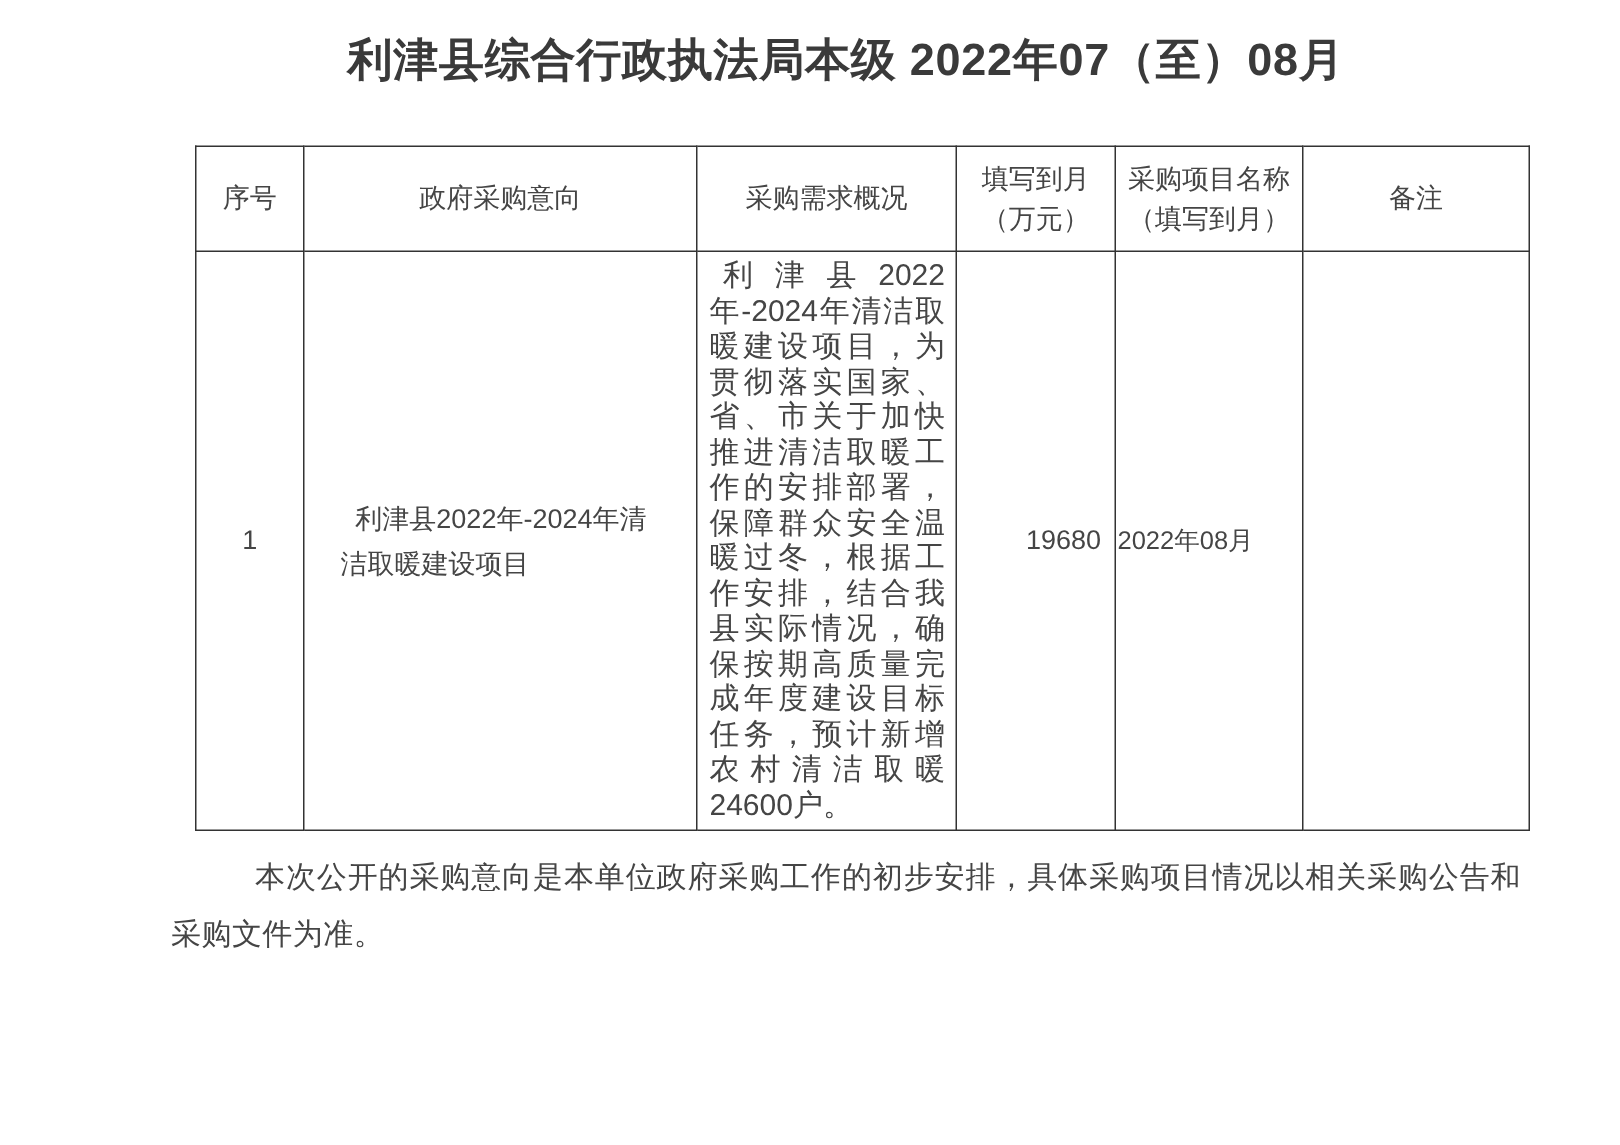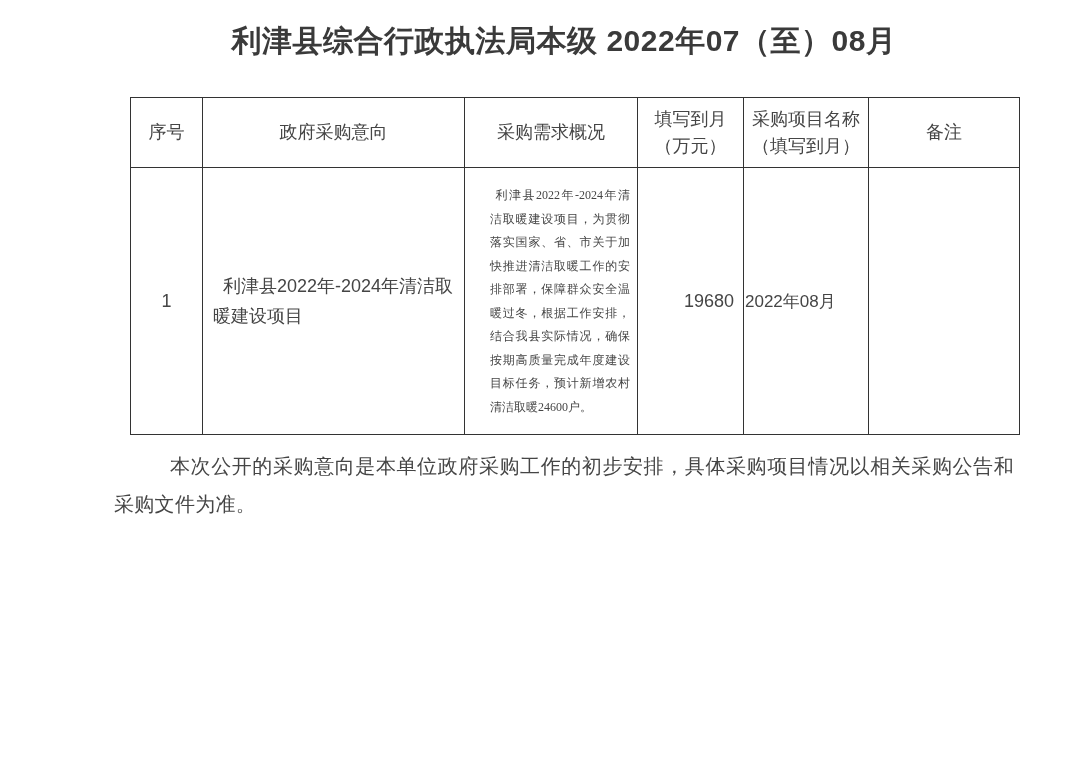--- a/index.html
+++ b/index.html
@@ -66,32 +66,31 @@
     height: 267px;
     vertical-align: middle;
   }
   td.c-no {
     text-align: center;
     font-size: 18px;
   }
   td.c-name {
     font-size: 18px;
     line-height: 30px;
-    padding: 0 10px;
+    padding: 0 24px;
     text-indent: 0.55em;
     text-align: left;
   }
   td.c-overview {
-    font-size: 12px;
+    font-size: 20px;
     line-height: 23.5px;
-    padding: 5px 7px 4px 25px;
+    padding: 5px 7px 4px 8px;
     text-indent: 0.45em;
     text-align: justify;
     vertical-align: top;
-    font-family: Liberation Serif, serif;
   }
   td.c-budget {
     text-align: right;
     padding-right: 9px;
     font-size: 18px;
   }
   td.c-time {
     text-align: left;
     font-size: 17px;
   }

